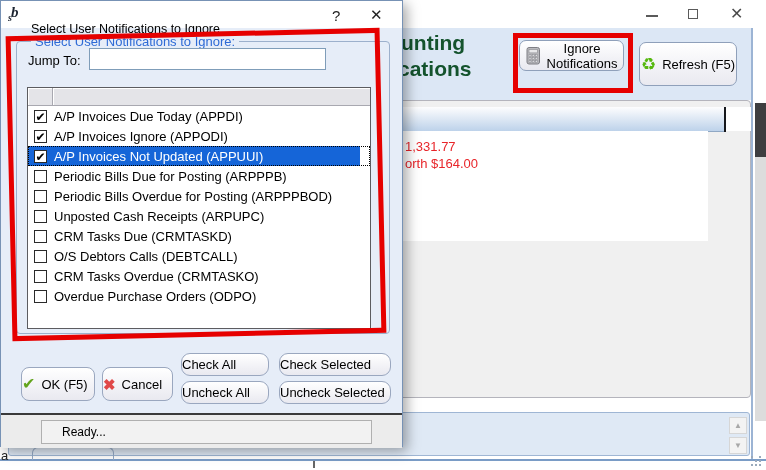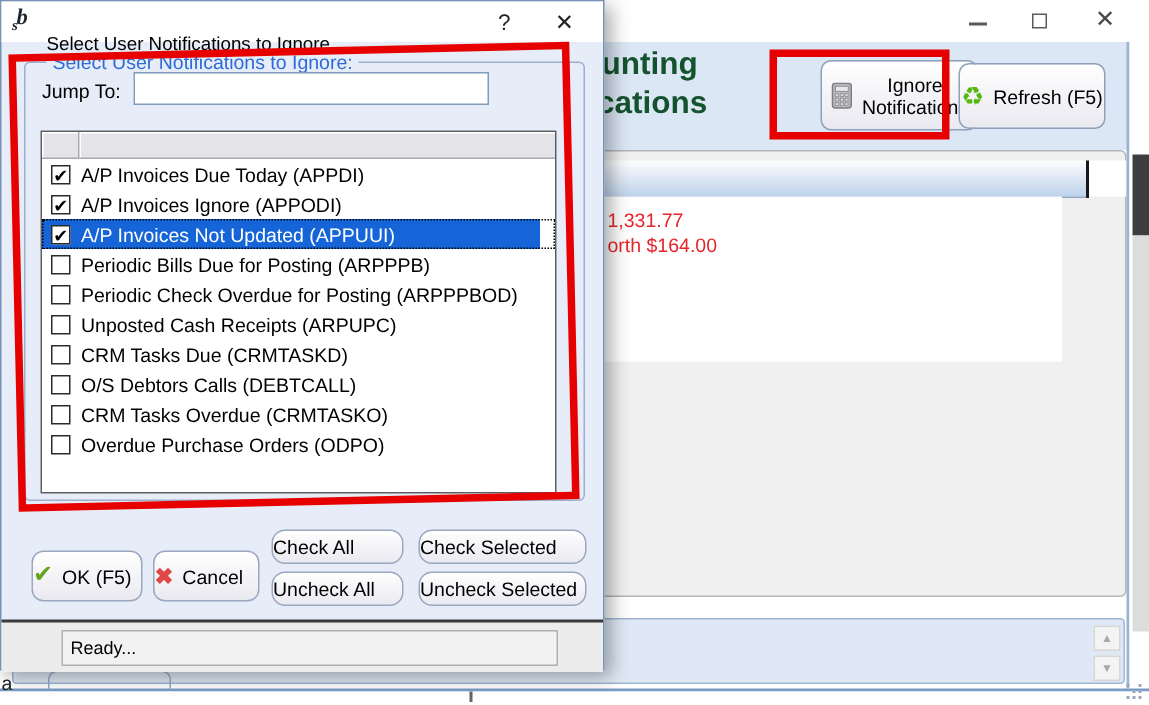--- a/index.html
+++ b/index.html
@@ -11,21 +11,21 @@
   .bg-titlebar{left:0;top:0;width:766px;height:28px;background:#fff}
   .win-min{left:646px;top:15px;width:12px;height:2px;background:#5a5a5a}
   .win-max{left:688px;top:9px;width:10px;height:10px;border:1.5px solid #5a5a5a;box-sizing:border-box}
   .win-close{left:730px;top:4px;font-size:16px;color:#4a4a4a;line-height:20px}
   .bg-header{left:0;top:28px;width:753px;height:72px;background:#dce7f5}
   .hfrag{color:#14532d;font-weight:bold;font-size:21px;white-space:nowrap}
   .hfrag1{left:401px;top:31px}
   .hfrag2{left:398px;top:57px}
   .tool-btn{border:1px solid #8fa0ba;border-radius:7px;background:linear-gradient(#ffffff,#e9e9f0);
             display:flex;align-items:center;justify-content:center;gap:6px;font-size:13px;box-sizing:border-box}
-  .btn-ignore{left:547px;top:40px;width:105px;height:47px}
+  .btn-ignore{left:519px;top:40px;width:105px;height:31px}
   .btn-ignore .two{text-align:center;line-height:15px}
   .btn-refresh{left:639px;top:42px;width:98px;height:44px}
   .recycle{color:#56b80e;font-size:17px;line-height:17px}
   .red-annot{border:5px solid #e60000;box-sizing:border-box;pointer-events:none}
   .annot-ignore{left:513px;top:33px;width:120px;height:60px}
   .bg-panel{left:8px;top:100px;width:743px;height:298px;background:#f0f0f0;border:1px solid #b4b4bc;border-radius:4px;box-sizing:border-box}
   .bg-list-hd{left:380px;top:107px;width:344px;height:24px;background:linear-gradient(#fdfdfe,#bdd2ea);border-bottom:1px solid #90a8c4}
   .bg-list-sep{left:724px;top:107px;width:2px;height:25px;background:#16181c}
   .bg-list-hd2{left:726px;top:107px;width:25px;height:24px;background:#fff}
   .bg-list-body{left:380px;top:131px;width:328px;height:110px;background:#fff}
@@ -83,21 +83,21 @@
   .btn-ok{left:20px;top:366px;width:74px;height:34px}
   .btn-cancel{left:101px;top:366px;width:71px;height:34px}
   .btn-checkall{left:180px;top:352px;width:88px;height:23px;border-radius:9px}
   .btn-checksel{left:278px;top:352px;width:112px;height:23px;border-radius:9px}
   .btn-uncheckall{left:180px;top:380px;width:88px;height:23px;border-radius:9px}
   .btn-unchecksel{left:278px;top:380px;width:112px;height:23px;border-radius:9px}
   .ok-ic{color:#63a41c;font-size:16px;line-height:16px}
   .cancel-ic{color:#e04848;font-size:15px;font-weight:bold;line-height:15px}
   .status-band{left:0;top:412px;width:401px;height:33px;background:#ececec;border-top:2px solid #3a3a3a}
   .status-box{left:40px;top:419px;width:331px;height:24px;border:1px solid #b0b0b0;background:#f2f2f2;
-              font-size:12px;line-height:22px;padding-left:5px;box-sizing:border-box;color:#000}
+              font-size:12px;line-height:22px;padding-left:20px;box-sizing:border-box;color:#000}
 </style>
 </head>
 <body>
 
 <div id="bgwin">
   <div class="abs bg-titlebar"></div>
   <div class="abs win-min"></div>
   <div class="abs win-max"></div>
   <div class="abs win-close">✕</div>
 
@@ -189,21 +189,21 @@
         <div class="row selected">
     <span class="cb">✔</span>
     <span class="lbl">A/P Invoices Not Updated (APPUUI)</span>
   </div>
         <div class="row">
     <span class="cb"></span>
     <span class="lbl">Periodic Bills Due for Posting (ARPPPB)</span>
   </div>
         <div class="row">
     <span class="cb"></span>
-    <span class="lbl">Periodic Check Overdue for Posting (ARPPPBOD)</span>
+    <span class="lbl">Periodic Bills Overdue for Posting (ARPPPBOD)</span>
   </div>
         <div class="row">
     <span class="cb"></span>
     <span class="lbl">Unposted Cash Receipts (ARPUPC)</span>
   </div>
         <div class="row">
     <span class="cb"></span>
     <span class="lbl">CRM Tasks Due (CRMTASKD)</span>
   </div>
         <div class="row">

